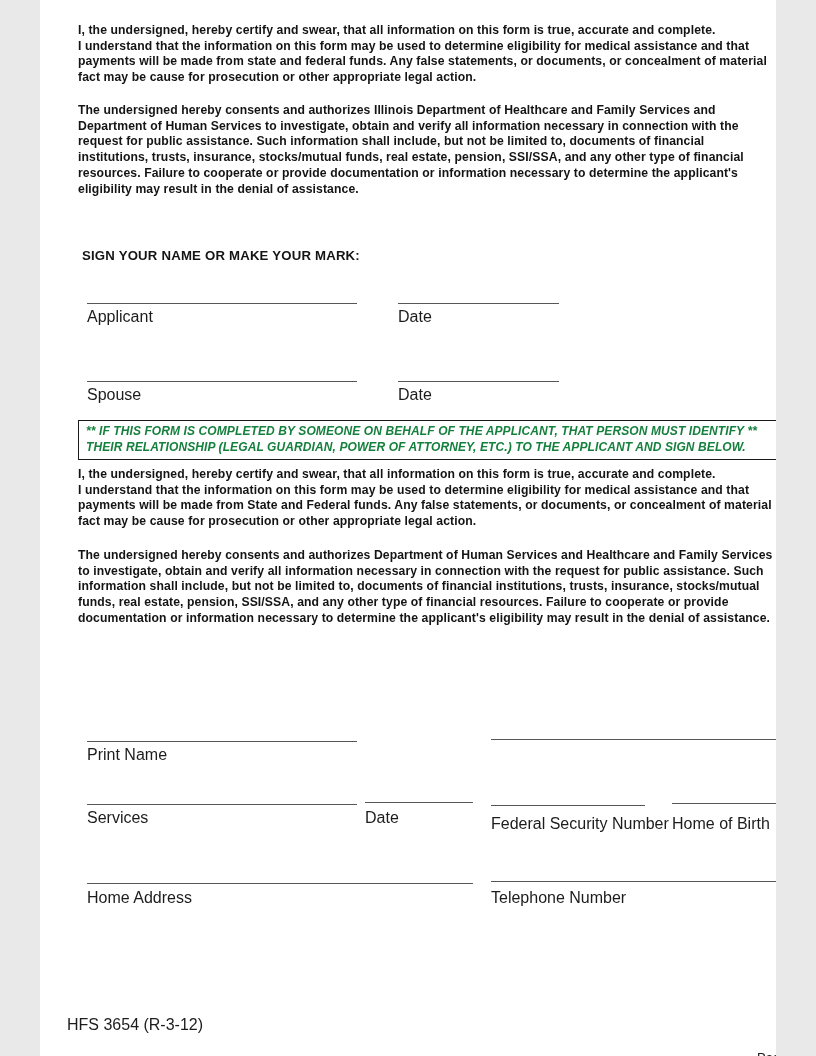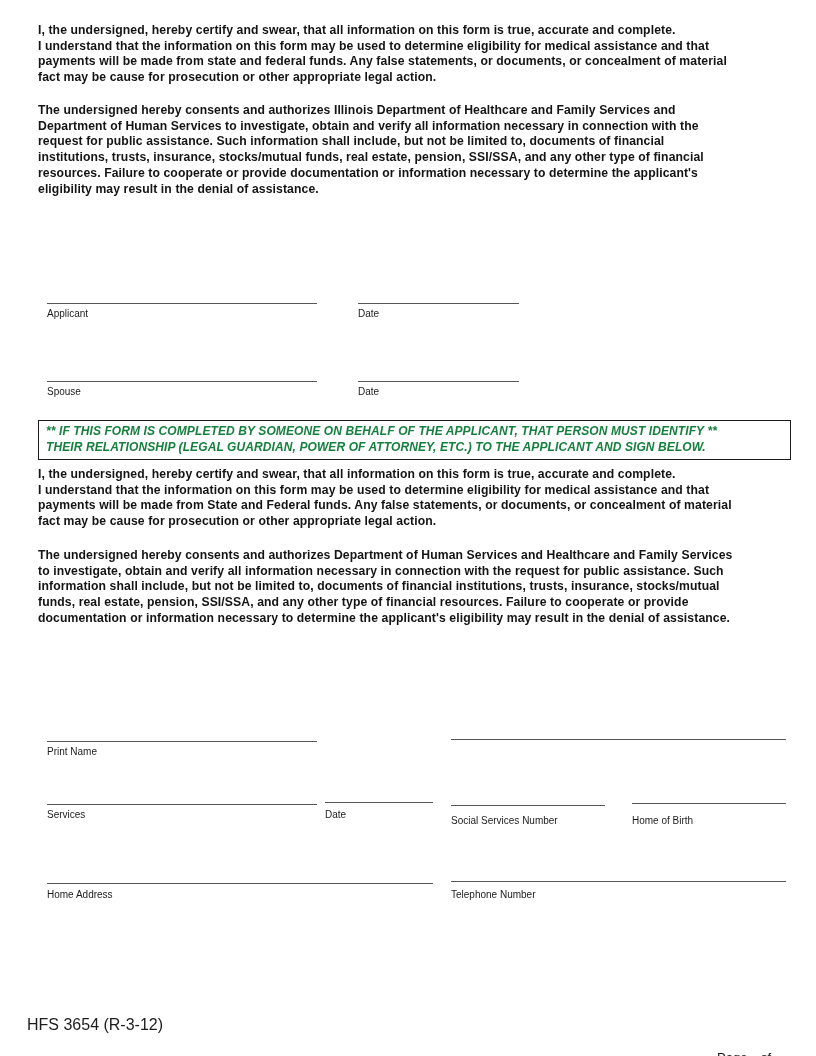--- a/index.html
+++ b/index.html
@@ -3,21 +3,21 @@
 <meta charset="utf-8">
 <style>
   * { margin: 0; padding: 0; box-sizing: border-box; }
   html, body { background: #e9e9e9; }
   body {
     font-family: "Liberation Sans", sans-serif;
     -webkit-font-smoothing: antialiased;
   }
   .page {
     position: relative;
-    width: 816px;
+    width: 736px;
     height: 1056px;
     margin: 0 auto;
     background: #ffffff;
     color: #111;
     overflow: hidden;
   }
   .para {
     position: absolute;
     left: 38px;
     font-weight: bold;
@@ -35,21 +35,21 @@
     letter-spacing: 0.2px;
     color: #141414;
   }
   .fline {
     position: absolute;
     height: 0;
     border-bottom: 1px solid #55585a;
   }
   .flabel {
     position: absolute;
-    font-size: 10px;
+    font-size: 16px;
     font-weight: normal;
     color: #1c1c1c;
     white-space: pre;
   }
   .notice-box {
     position: absolute;
     left: 38px;
     top: 420px;
     width: 753px;
     border: 1.6px solid #1a1a1a;
@@ -92,20 +92,21 @@
 payments will be made from state and federal funds. Any false statements, or documents, or concealment of material
 fact may be cause for prosecution or other appropriate legal action.</div>
 
   <div class="para" style="top:103px">The undersigned hereby consents and authorizes Illinois Department of Healthcare and Family Services and
 Department of Human Services to investigate, obtain and verify all information necessary in connection with the
 request for public assistance. Such information shall include, but not be limited to, documents of financial
 institutions, trusts, insurance, stocks/mutual funds, real estate, pension, SSI/SSA, and any other type of financial
 resources. Failure to cooperate or provide documentation or information necessary to determine the applicant's
 eligibility may result in the denial of assistance.</div>
 
+  <div class="section-heading" style="top:248px">SIGN YOUR NAME OR MAKE YOUR MARK:</div>
 
   <div class="fline" style="left:47px; top:303px; width:270px"></div>
   <div class="flabel" style="left:47px; top:308px">Applicant</div>
 
   <div class="fline" style="left:358px; top:303px; width:161px"></div>
   <div class="flabel" style="left:358px; top:308px">Date</div>
 
   <div class="fline" style="left:47px; top:381px; width:270px"></div>
   <div class="flabel" style="left:47px; top:386px">Spouse</div>
 
@@ -133,21 +134,21 @@
 
   <div class="fline" style="left:451px; top:739px; width:335px"></div>
 
   <div class="fline" style="left:47px; top:804px; width:270px"></div>
   <div class="flabel" style="left:47px; top:809px">Services</div>
 
   <div class="fline" style="left:325px; top:802px; width:108px"></div>
   <div class="flabel" style="left:325px; top:809px">Date</div>
 
   <div class="fline" style="left:451px; top:805px; width:154px"></div>
-  <div class="flabel" style="left:451px; top:815px">Social Services Number</div>
+  <div class="flabel" style="left:451px; top:815px">Federal Security Number</div>
 
   <div class="fline" style="left:632px; top:803px; width:154px"></div>
   <div class="flabel" style="left:632px; top:815px">Home of Birth</div>
 
   <div class="fline" style="left:47px; top:883px; width:386px"></div>
   <div class="flabel" style="left:47px; top:889px">Home Address</div>
 
   <div class="fline" style="left:451px; top:881px; width:335px"></div>
   <div class="flabel" style="left:451px; top:889px">Telephone Number</div>
 

